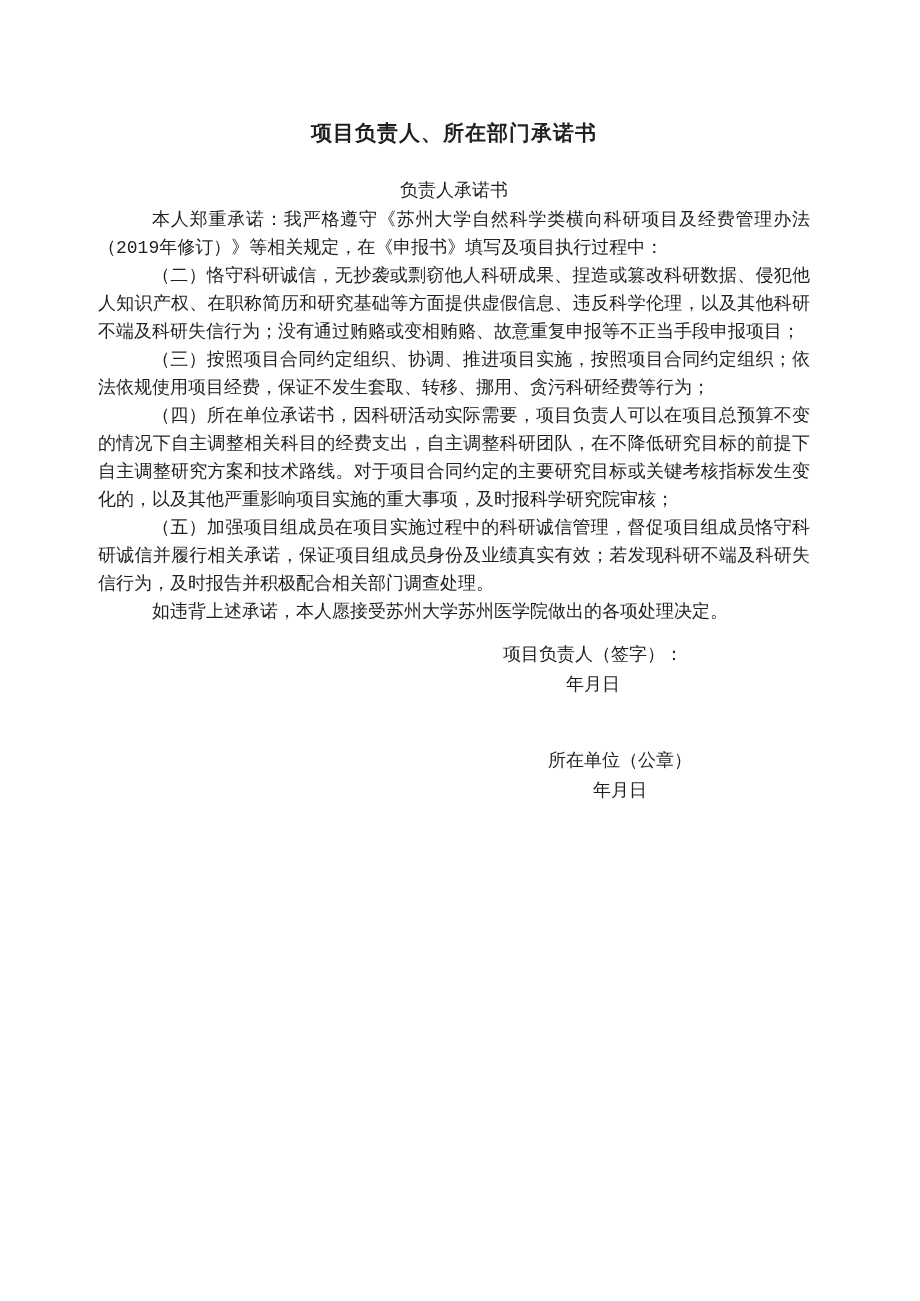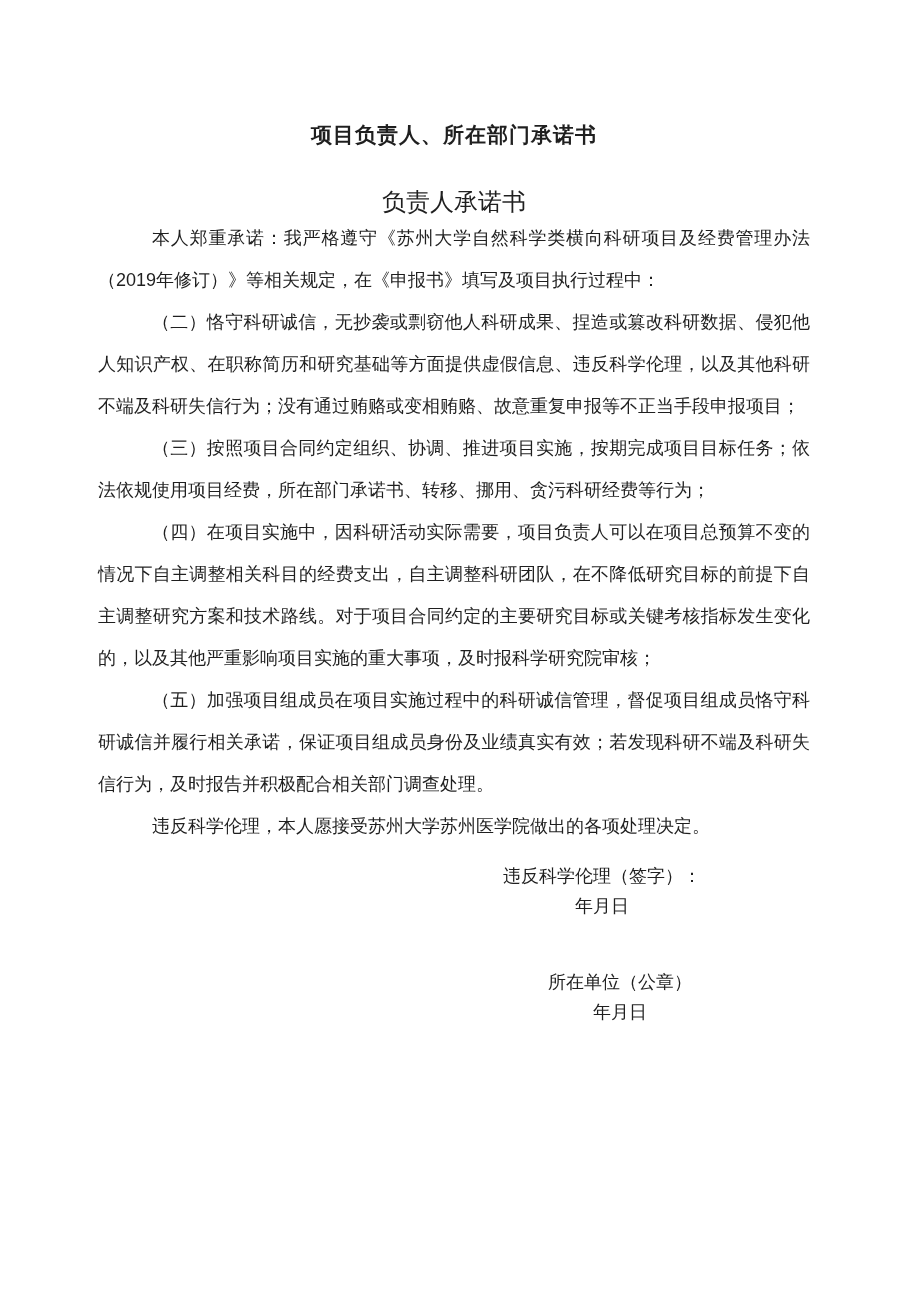--- a/index.html
+++ b/index.html
@@ -9,46 +9,46 @@
   }
   .page {
     position: relative;
     width: 920px;
     height: 1301px;
     margin: 0 auto;
     background: #ffffff;
     box-sizing: border-box;
     padding: 0 110px 0 98px;
     overflow: hidden;
-    font-family: Liberation Sans, sans-serif;
+    font-family: Liberation Mono, monospace;
     color: #1f1f1f;
   }
   .doc-title {
     margin: 0;
     padding-top: 120px;
     font-size: 21px;
     font-weight: bold;
     line-height: 30px;
     text-align: center;
     letter-spacing: 1px;
   }
   .section-title {
-    margin: 37px 0 0 0;
-    font-size: 24px;
+    margin: 26px 0 0 0;
+    font-size: 18px;
     font-weight: normal;
     line-height: 30px;
     text-align: center;
   }
   .section-title.second {
     margin-top: 16px;
   }
   p.body-par {
     margin: 0;
     font-size: 18px;
-    line-height: 42px;
+    line-height: 28px;
     text-align: justify;
     text-justify: inter-ideograph;
     text-indent: 54px;
   }
   .sig-block {
     margin-top: 14px;
     width: fit-content;
     text-align: center;
     font-size: 18px;
     line-height: 30px;
@@ -71,30 +71,30 @@
 
   <h1 class="doc-title">项目负责人、所在部门承诺书</h1>
 
   <h2 class="section-title">负责人承诺书</h2>
 
   <p class="body-par">本人郑重承诺：我严格遵守《苏州大学自然科学类横向科研项目及经费管理办法（2019年修订）》等相关规定，在《申报书》填写及项目执行过程中：</p>
 
 
   <p class="body-par">（二）恪守科研诚信，无抄袭或剽窃他人科研成果、捏造或篡改科研数据、侵犯他人知识产权、在职称简历和研究基础等方面提供虚假信息、违反科学伦理，以及其他科研不端及科研失信行为；没有通过贿赂或变相贿赂、故意重复申报等不正当手段申报项目；</p>
 
-  <p class="body-par">（三）按照项目合同约定组织、协调、推进项目实施，按期完成项目目标任务；依法依规使用项目经费，所在部门承诺书、转移、挪用、贪污科研经费等行为；</p>
+  <p class="body-par">（三）按照项目合同约定组织、协调、推进项目实施，按照项目合同约定组织；依法依规使用项目经费，保证不发生套取、转移、挪用、贪污科研经费等行为；</p>
 
-  <p class="body-par">（四）在项目实施中，因科研活动实际需要，项目负责人可以在项目总预算不变的情况下自主调整相关科目的经费支出，自主调整科研团队，在不降低研究目标的前提下自主调整研究方案和技术路线。对于项目合同约定的主要研究目标或关键考核指标发生变化的，以及其他严重影响项目实施的重大事项，及时报科学研究院审核；</p>
+  <p class="body-par">（四）所在单位承诺书，因科研活动实际需要，项目负责人可以在项目总预算不变的情况下自主调整相关科目的经费支出，自主调整科研团队，在不降低研究目标的前提下自主调整研究方案和技术路线。对于项目合同约定的主要研究目标或关键考核指标发生变化的，以及其他严重影响项目实施的重大事项，及时报科学研究院审核；</p>
 
   <p class="body-par">（五）加强项目组成员在项目实施过程中的科研诚信管理，督促项目组成员恪守科研诚信并履行相关承诺，保证项目组成员身份及业绩真实有效；若发现科研不端及科研失信行为，及时报告并积极配合相关部门调查处理。</p>
 
-  <p class="body-par">违反科学伦理，本人愿接受苏州大学苏州医学院做出的各项处理决定。</p>
+  <p class="body-par">如违背上述承诺，本人愿接受苏州大学苏州医学院做出的各项处理决定。</p>
 
   <div class="sig-block leader">
-    <div class="sig-line1">违反科学伦理（签字）：</div>
+    <div class="sig-line1">项目负责人（签字）：</div>
     <div class="sig-line2">年月日</div>
   </div>
 
 
 
   <div class="sig-block unit">
     <div class="sig-line1">所在单位（公章）</div>
     <div class="sig-line2">年月日</div>
   </div>
 

